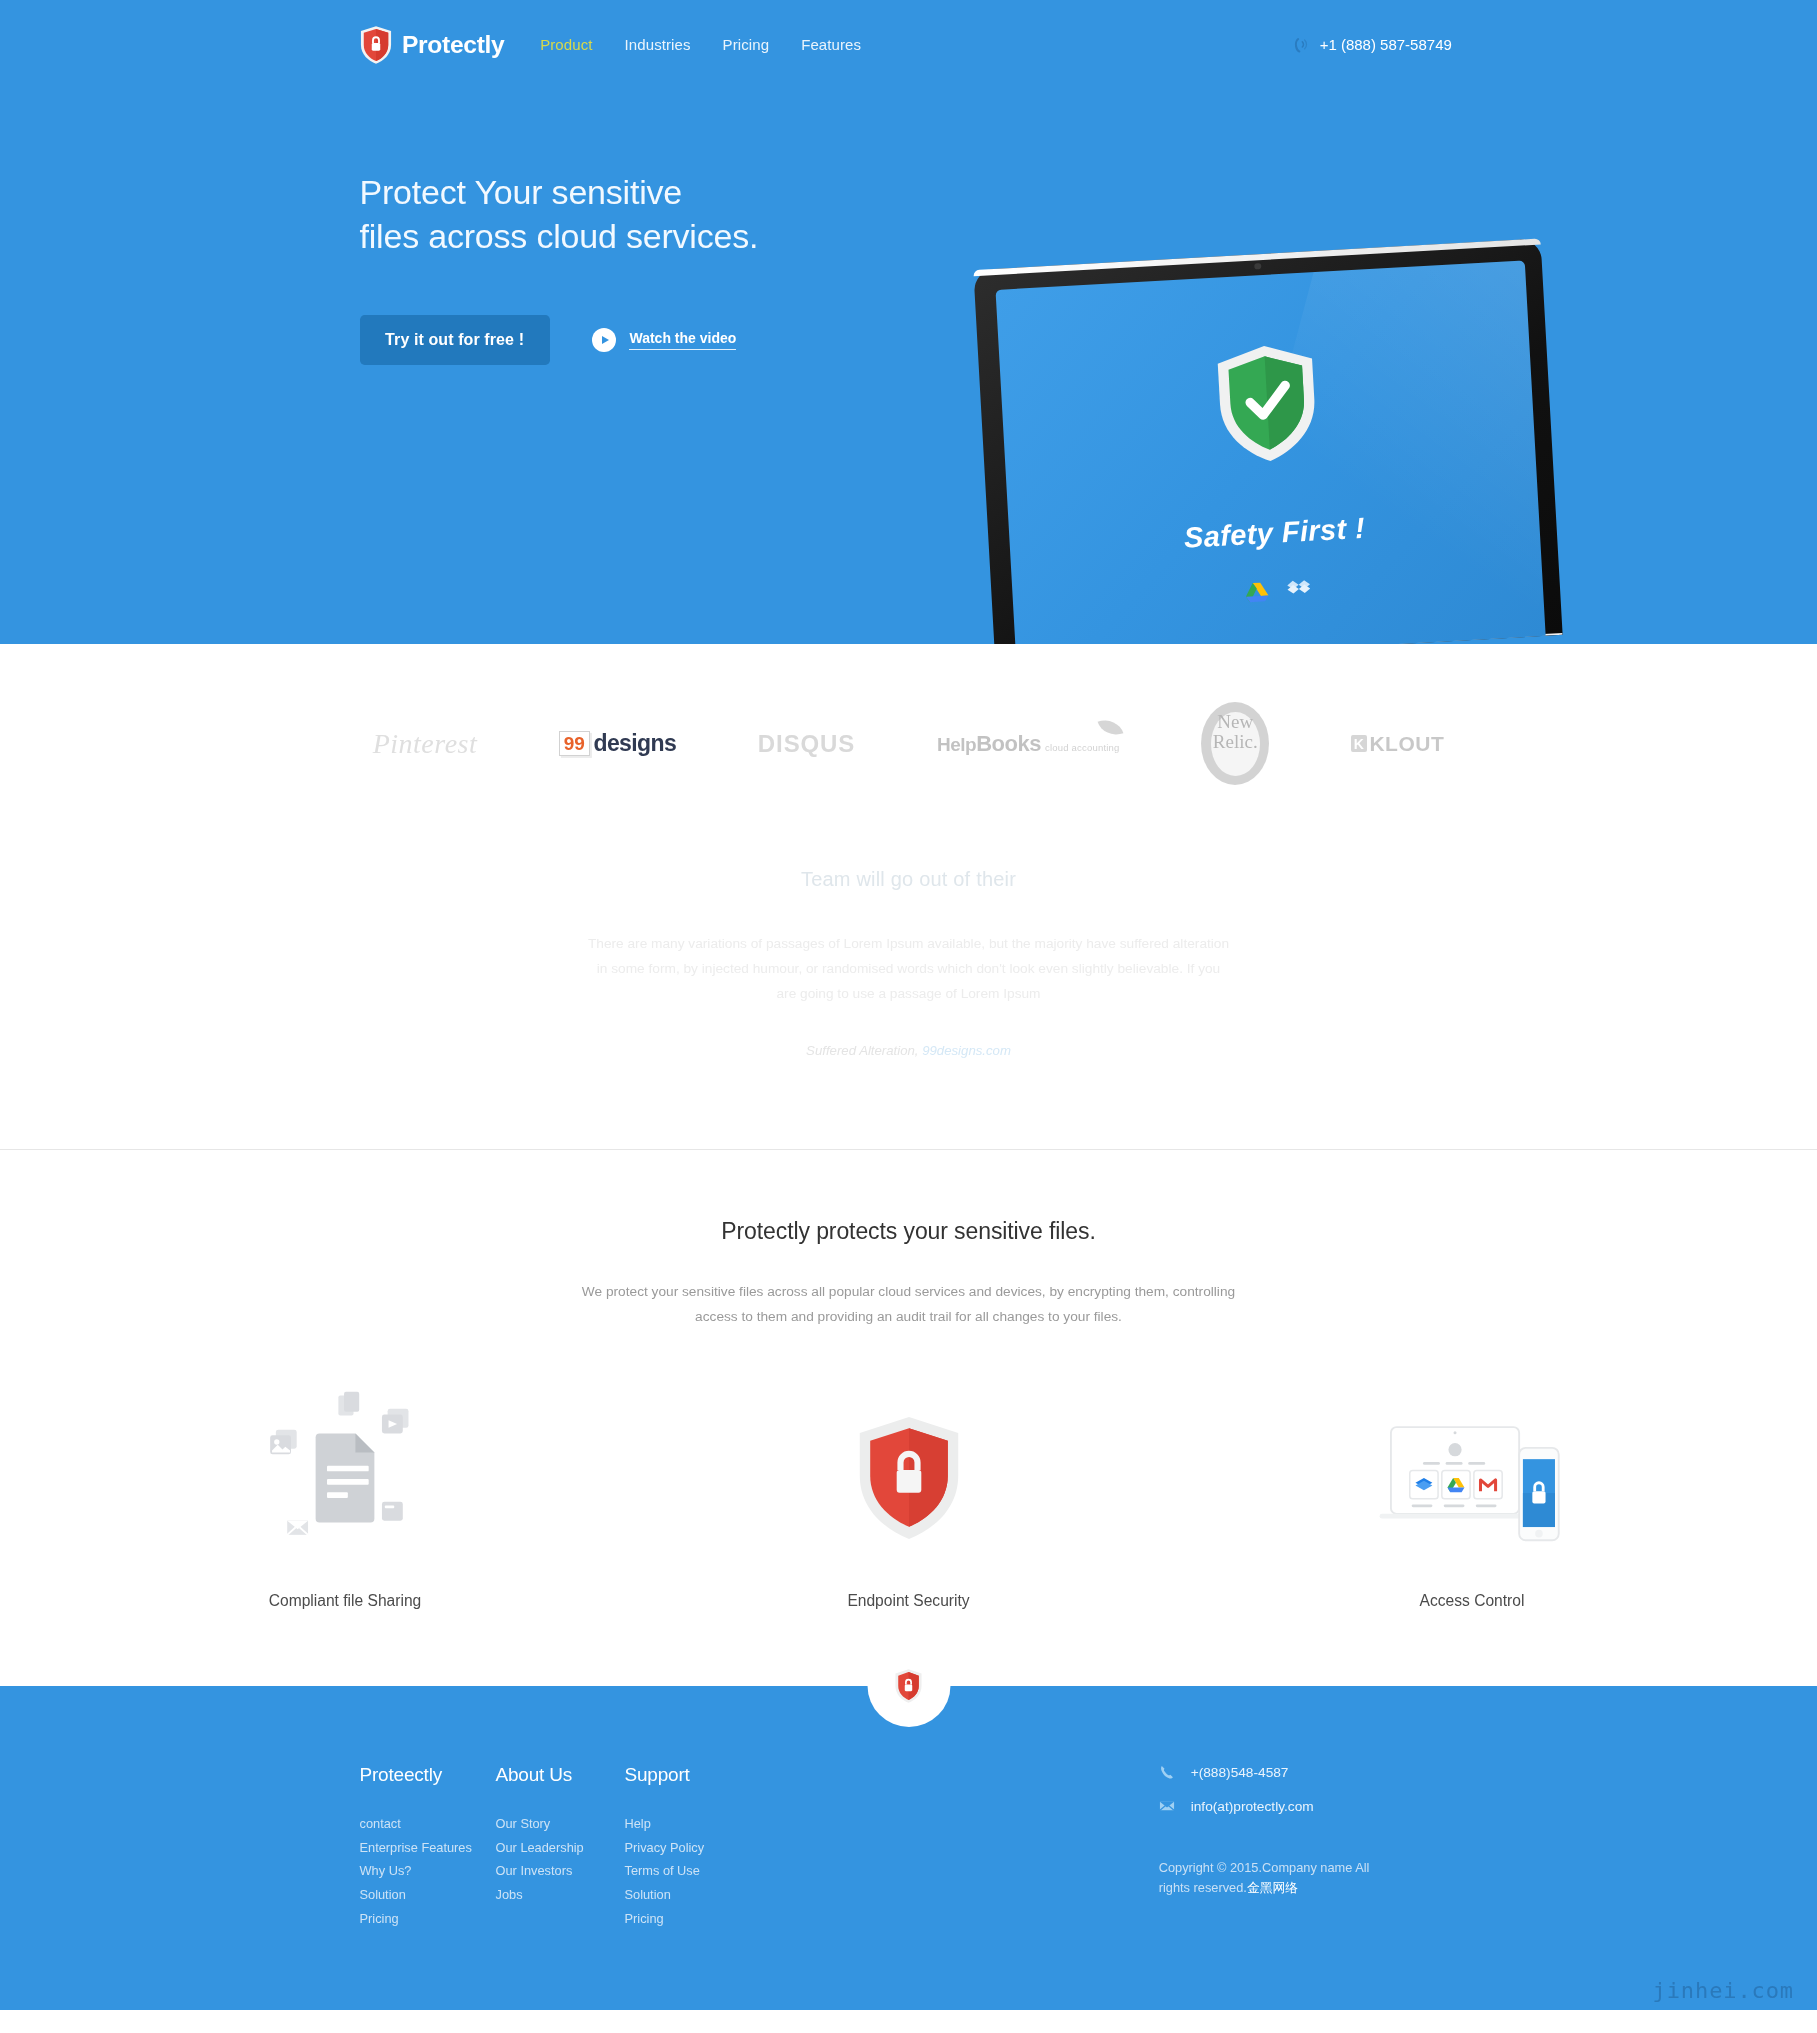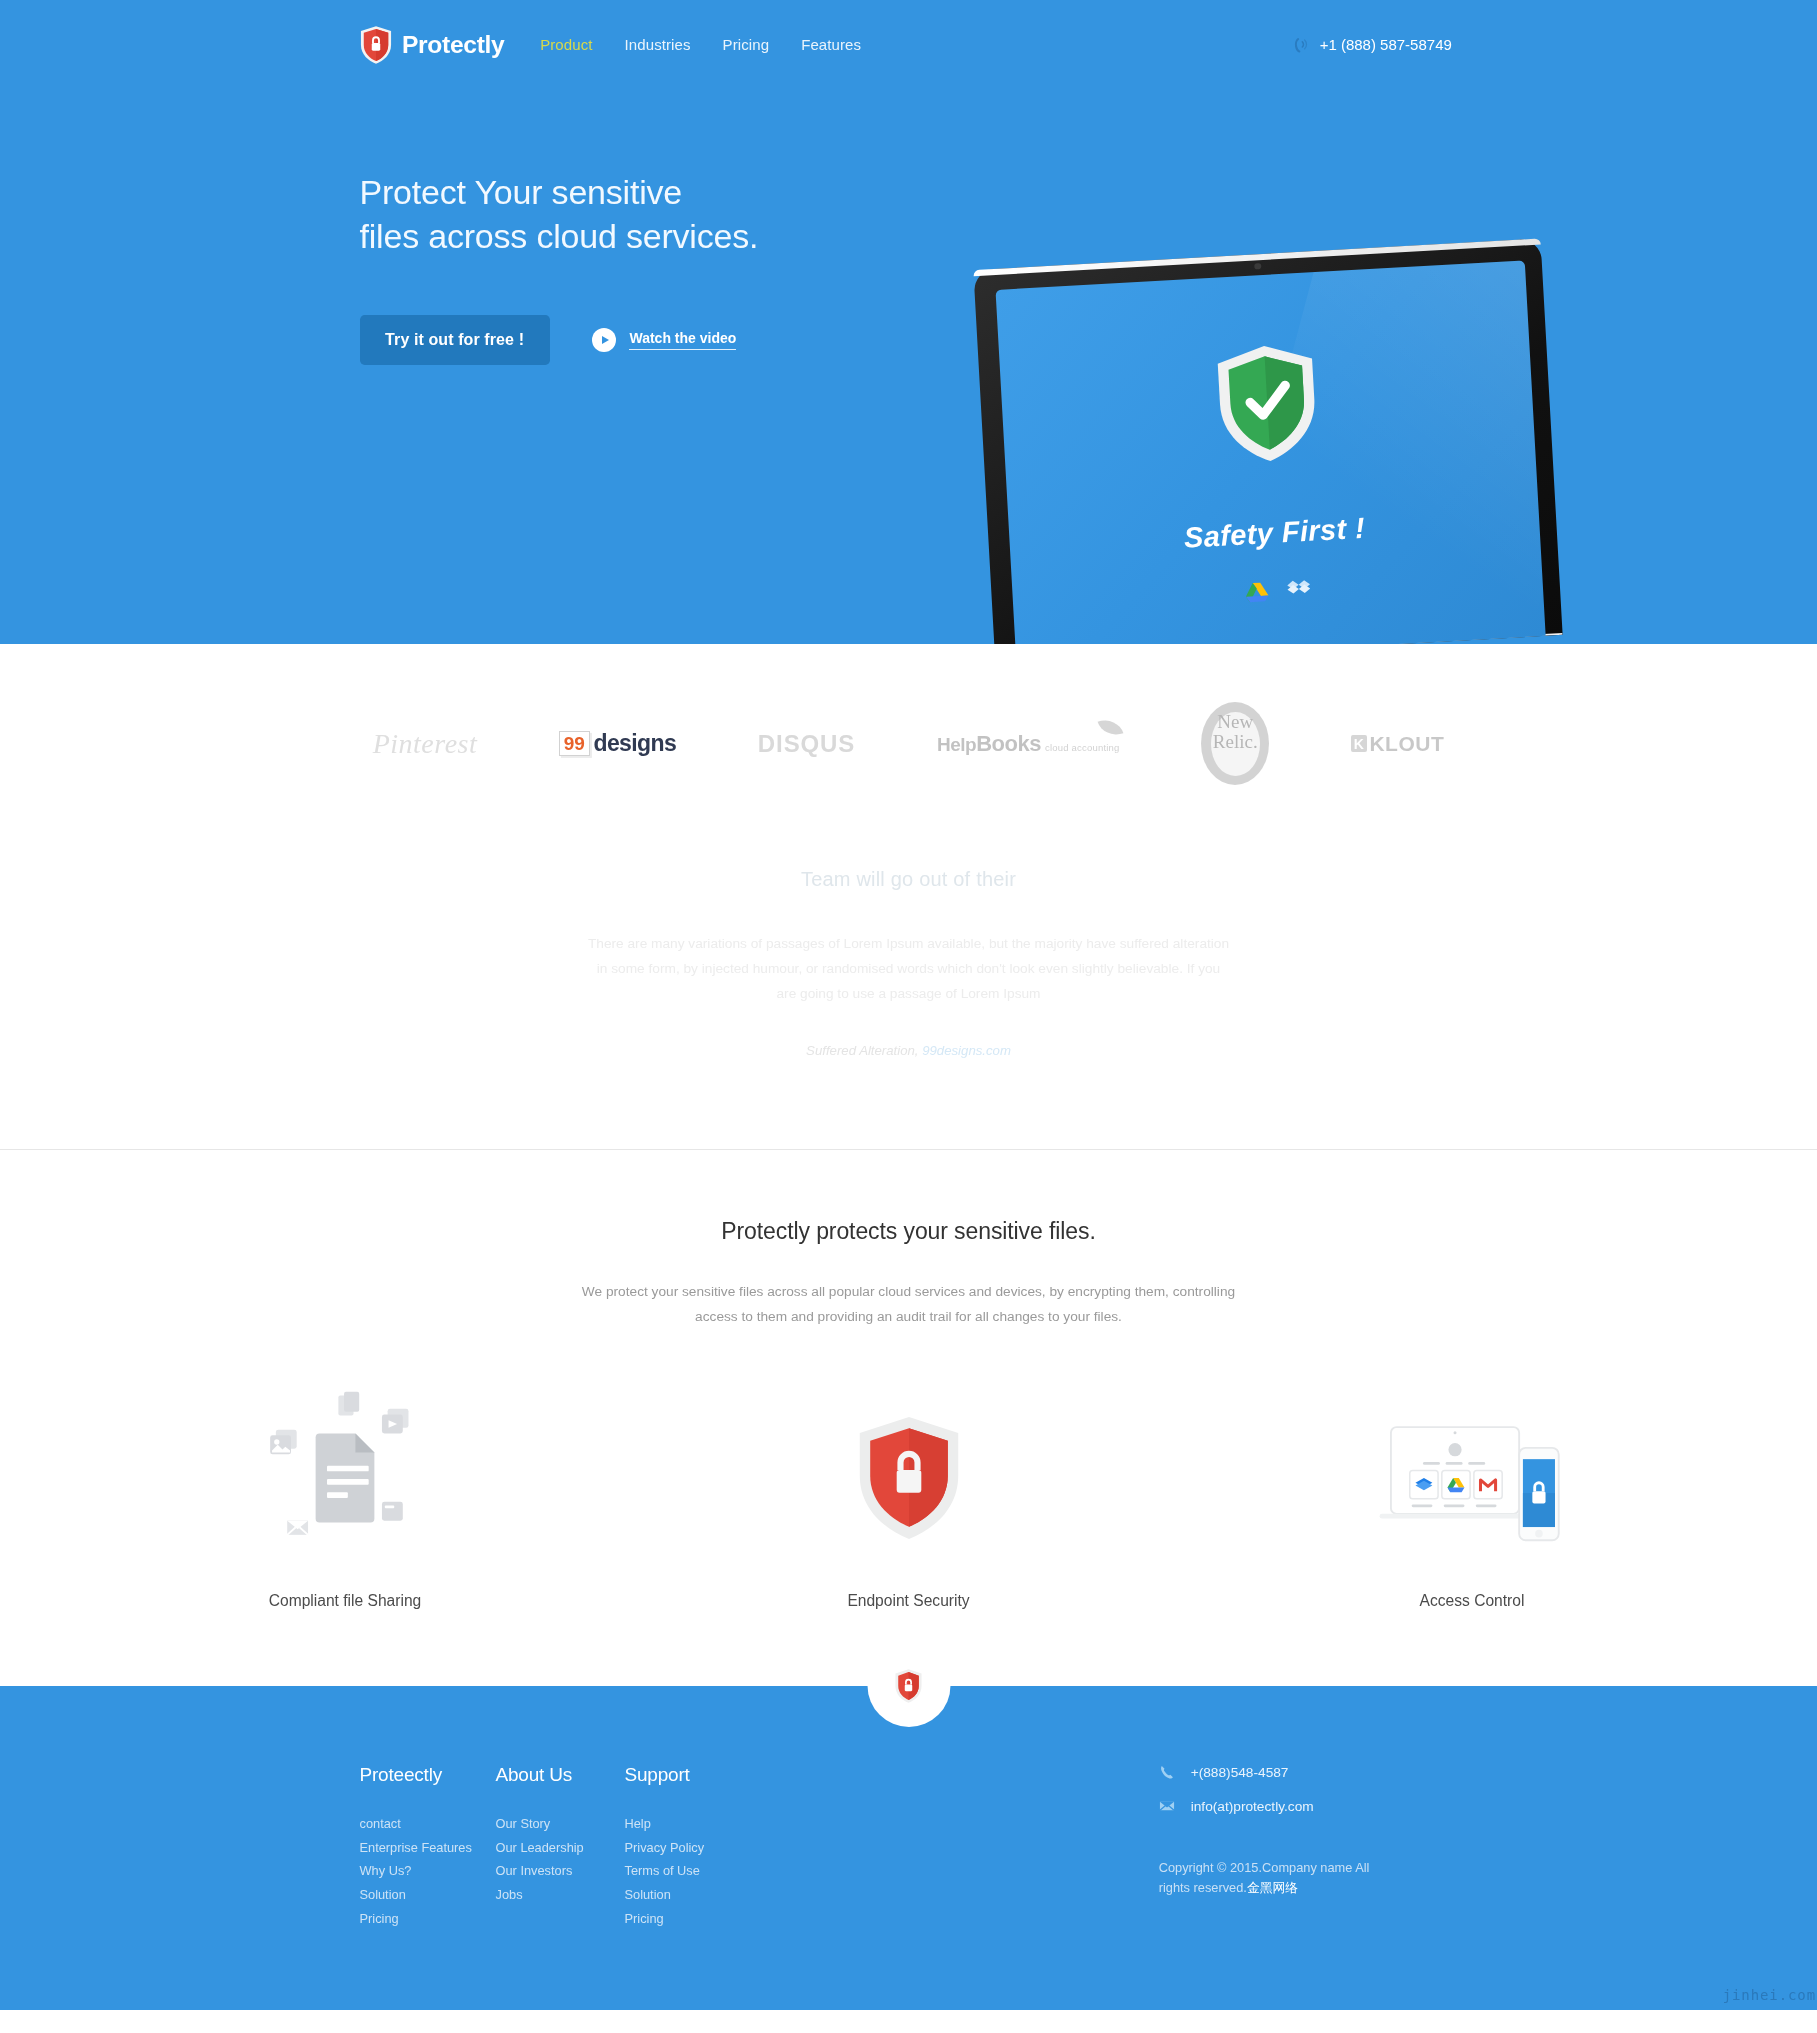--- a/index.html
+++ b/index.html
@@ -299,23 +299,23 @@
   }
   .f-contact { margin-left: auto; width: 312px; padding-left: 13.2px; }
   .f-contact-row { display:flex; align-items:center; gap:16px; margin-bottom: 18px; }
   .f-contact-row span { color:#eaf4fd; font-size:13.7px; }
   .f-ico { width:16px; height:16px; display:block; flex: none; }
   .f-copy {
     margin-top: 44px; color:#c9e0f5; font-size:12.8px; line-height:1.55; width: 237px;
   }
   .f-copy a { color:#ffffff; text-decoration:none; }
   .watermark {
-    position:absolute; right: 1px; bottom: 7.6px;
+    position:absolute; right: 23px; bottom: 7.6px;
     color:#2a79bb; font-family:"DejaVu Sans Mono", monospace;
-    font-size: 14px; letter-spacing: 0.9px;
+    font-size: 22px; letter-spacing: 0.9px;
   }
 </style>
 </head>
 <body>
 
 <div class="wrap">
 
   <section class="hero">
     <div class="container">
 

